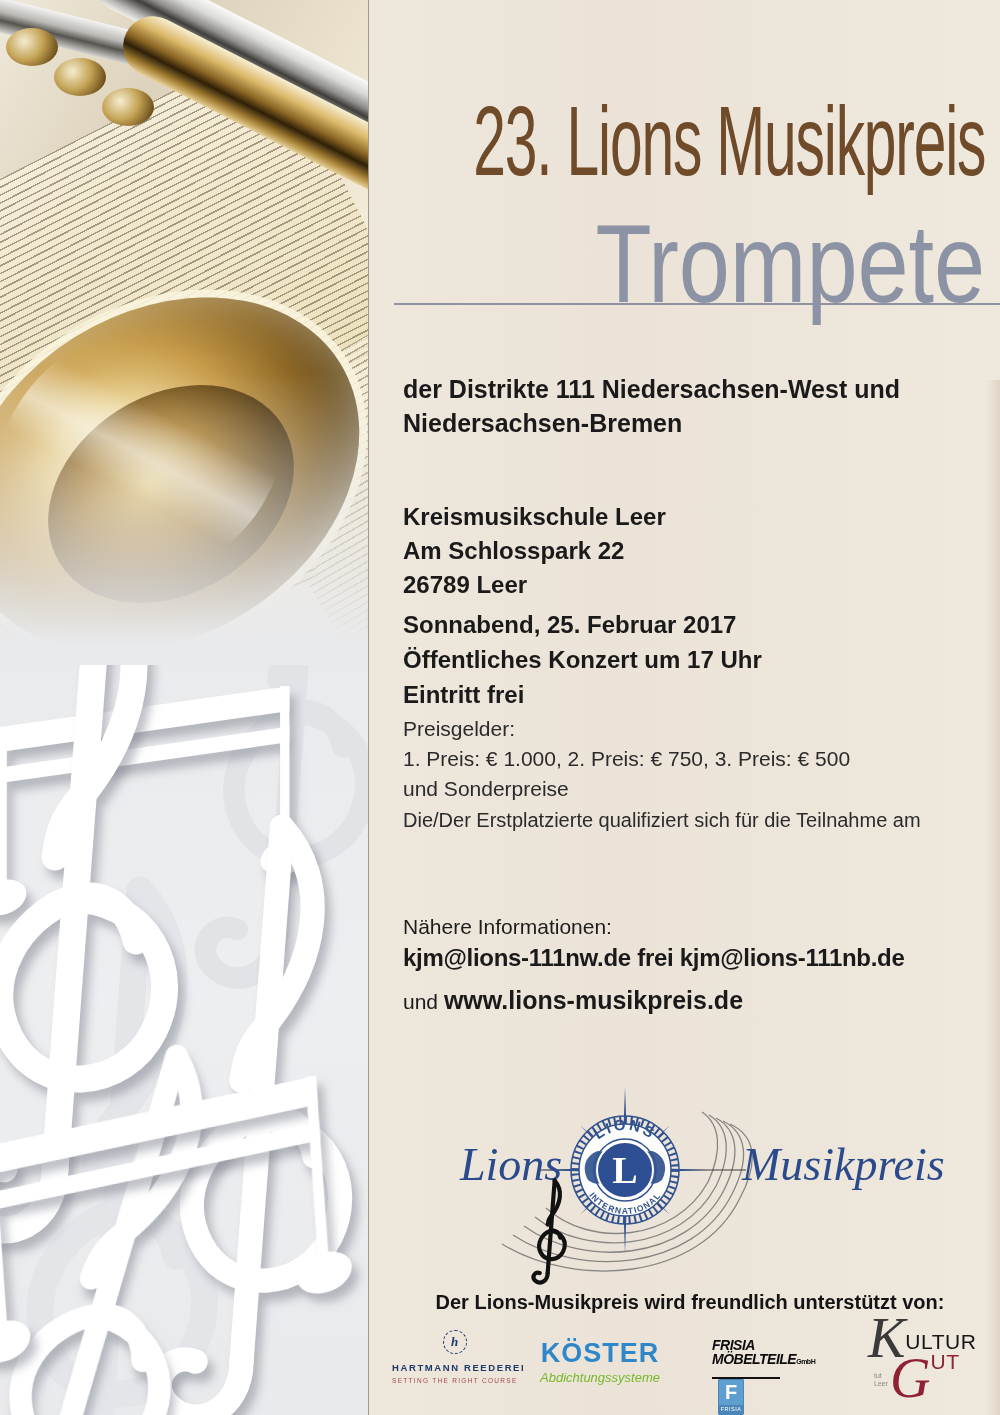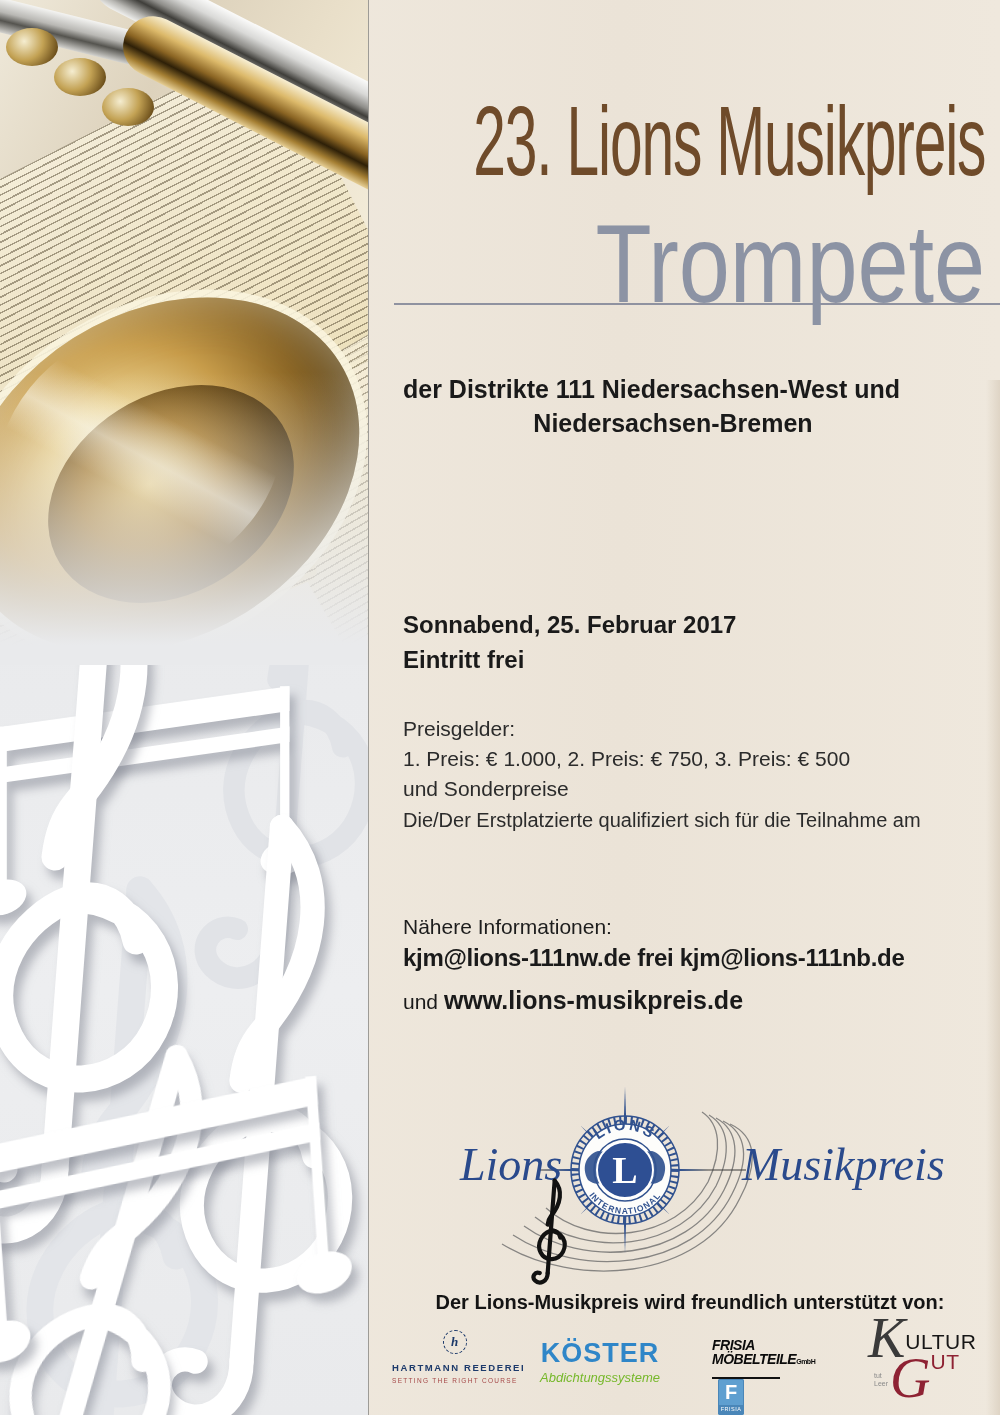--- a/index.html
+++ b/index.html
@@ -56,21 +56,21 @@
   .title1{position:absolute;top:92px;right:15px;z-index:10;font-size:98px;line-height:1;
      color:#6f4b2a;white-space:nowrap;letter-spacing:-2px;
      transform:scaleX(.6);transform-origin:100% 50%;}
   .title2{position:absolute;top:208px;right:15px;z-index:10;font-size:112px;line-height:1;
      color:#8c93a4;white-space:nowrap;transform:scaleX(.82);transform-origin:100% 50%;}
   .title-rule{position:absolute;left:394px;right:0;top:303px;height:2px;background:#8f92a0;z-index:9;}
 
   
   .block{position:absolute;z-index:10;}
   .distrikte{left:403px;top:372px;width:540px;font-weight:bold;font-size:25px;line-height:34px;}
-  .distrikte .l2{text-align:center;}
+  .distrikte .l2{text-align:left;}
   .venue{left:403px;top:500px;font-weight:bold;font-size:24px;line-height:34px;}
   .event{left:403px;top:607px;font-weight:bold;font-size:24px;line-height:35px;}
   .prizes{left:403px;top:714px;font-size:21px;line-height:30px;color:#2b2b2b;}
   .qual{left:403px;top:806px;font-size:20px;line-height:29px;color:#2b2b2b;}
   .info-h{left:403px;top:915px;font-size:21px;color:#1d1d1d;}
   .emails{left:403px;top:944px;font-size:24px;font-weight:bold;white-space:nowrap;letter-spacing:-.3px;}
   .webline{left:403px;top:986px;font-size:21px;white-space:nowrap;}
   .webline .url{font-size:25px;font-weight:bold;text-align:center;}
   .logo-lions{position:absolute;left:460px;top:1138px;font-family:"Liberation Serif",serif;
      font-style:italic;font-size:46px;color:#2a4a8c;z-index:11;}
@@ -174,23 +174,29 @@
 
   <div class="title1">23. Lions Musikpreis</div>
   <div class="title2">Trompete</div>
   <div class="title-rule"></div>
 
   <div class="block distrikte">
     <div class="l1">der Distrikte 111 Niedersachsen-West und</div>
     <div class="l2">Niedersachsen-Bremen</div>
   </div>
 
+  <div class="block venue">
+    <div>Kreismusikschule Leer</div>
+    <div>Am Schlosspark 22</div>
+    <div>26789 Leer</div>
+  </div>
 
   <div class="block event">
     <div>Sonnabend, 25. Februar 2017</div>
+    <div>Öffentliches Konzert um 17 Uhr</div>
     <div>Eintritt frei</div>
   </div>
 
   <div class="block prizes">
     <div>Preisgelder:</div>
     <div>1. Preis: € 1.000, 2. Preis: € 750, 3. Preis: € 500</div>
     <div>und Sonderpreise</div>
   </div>
 
   <div class="block qual">

